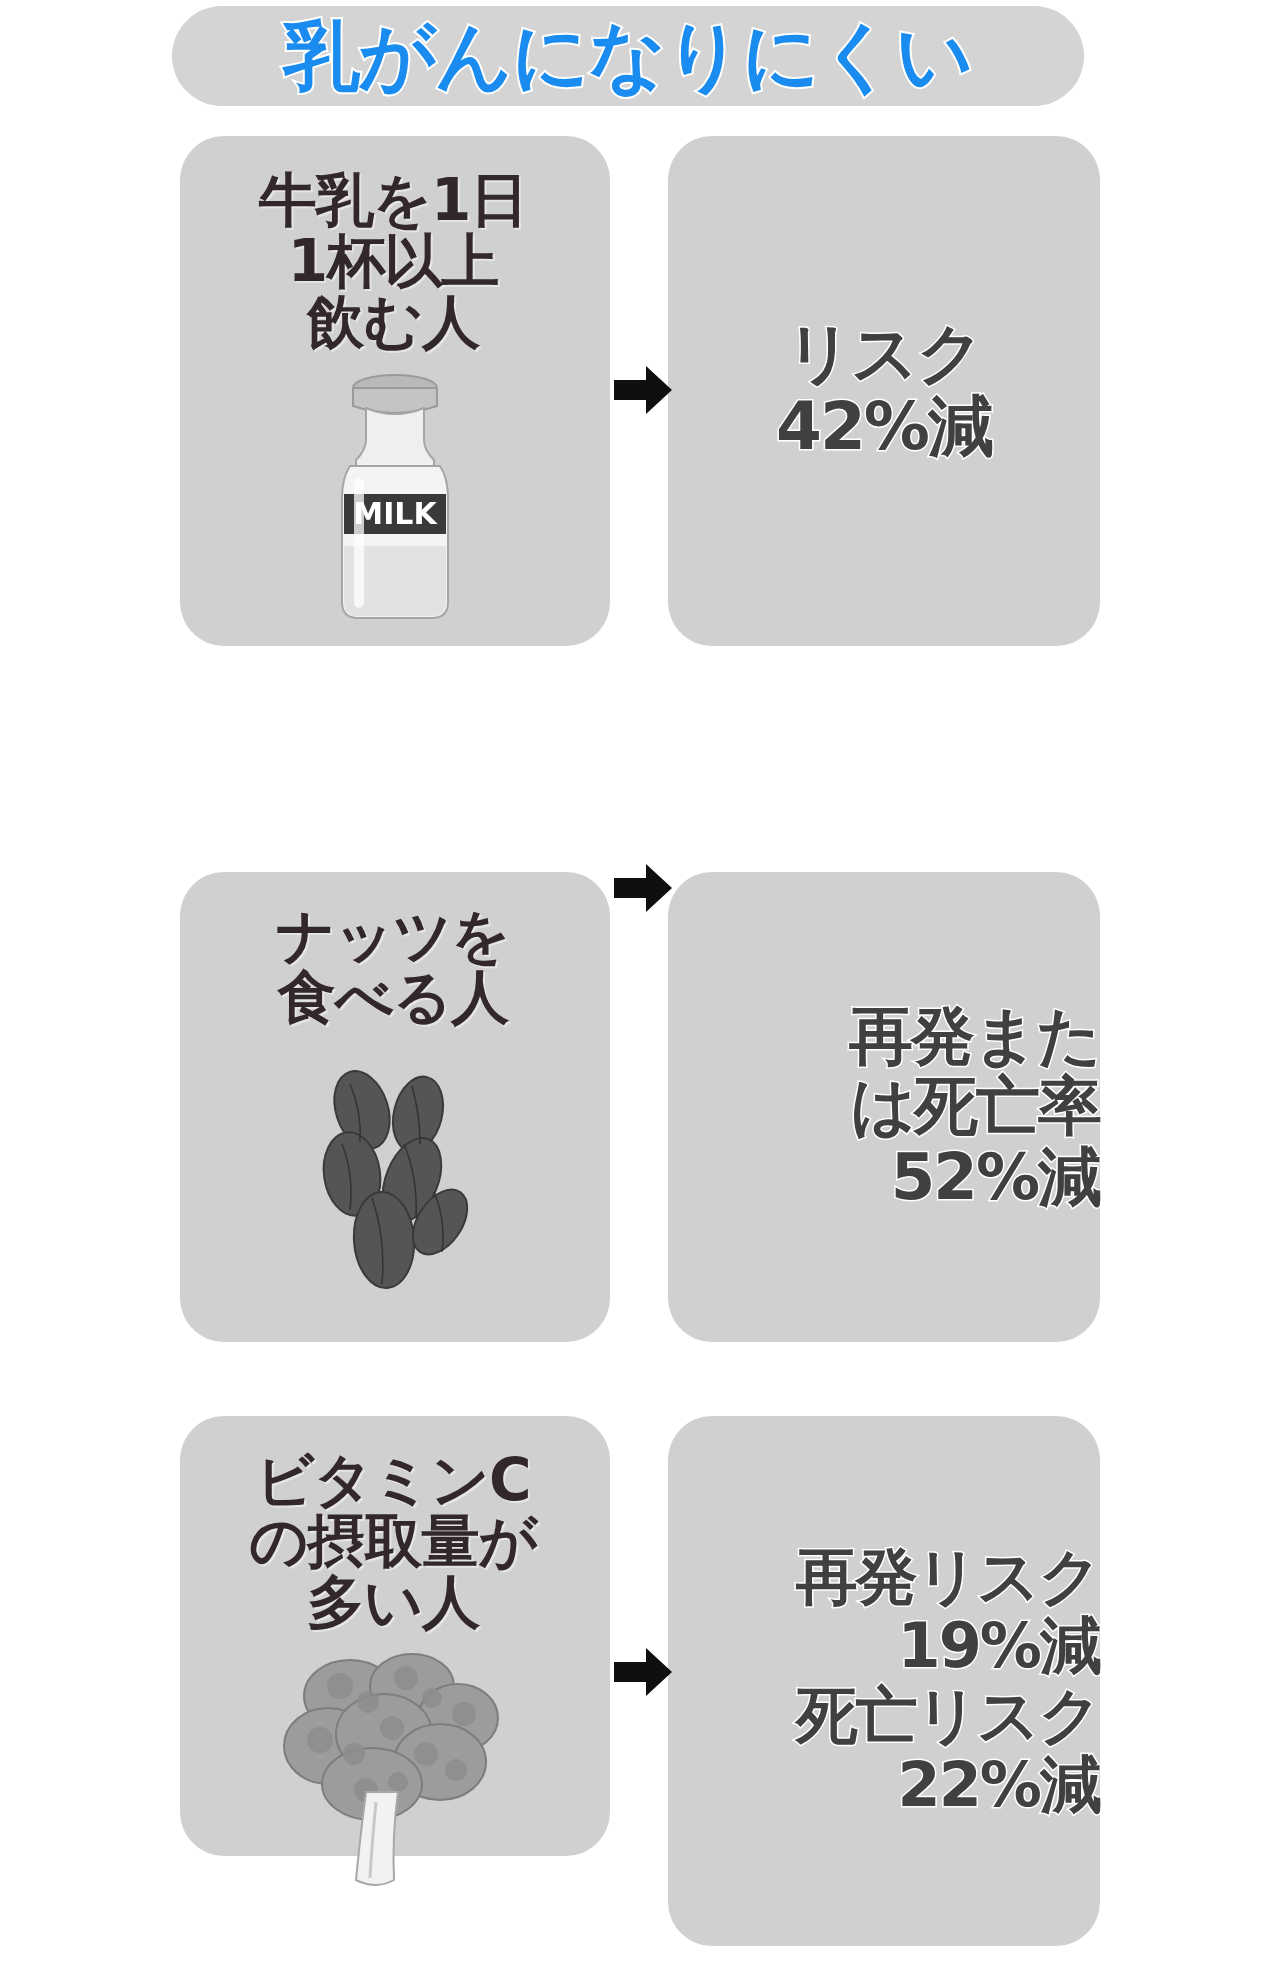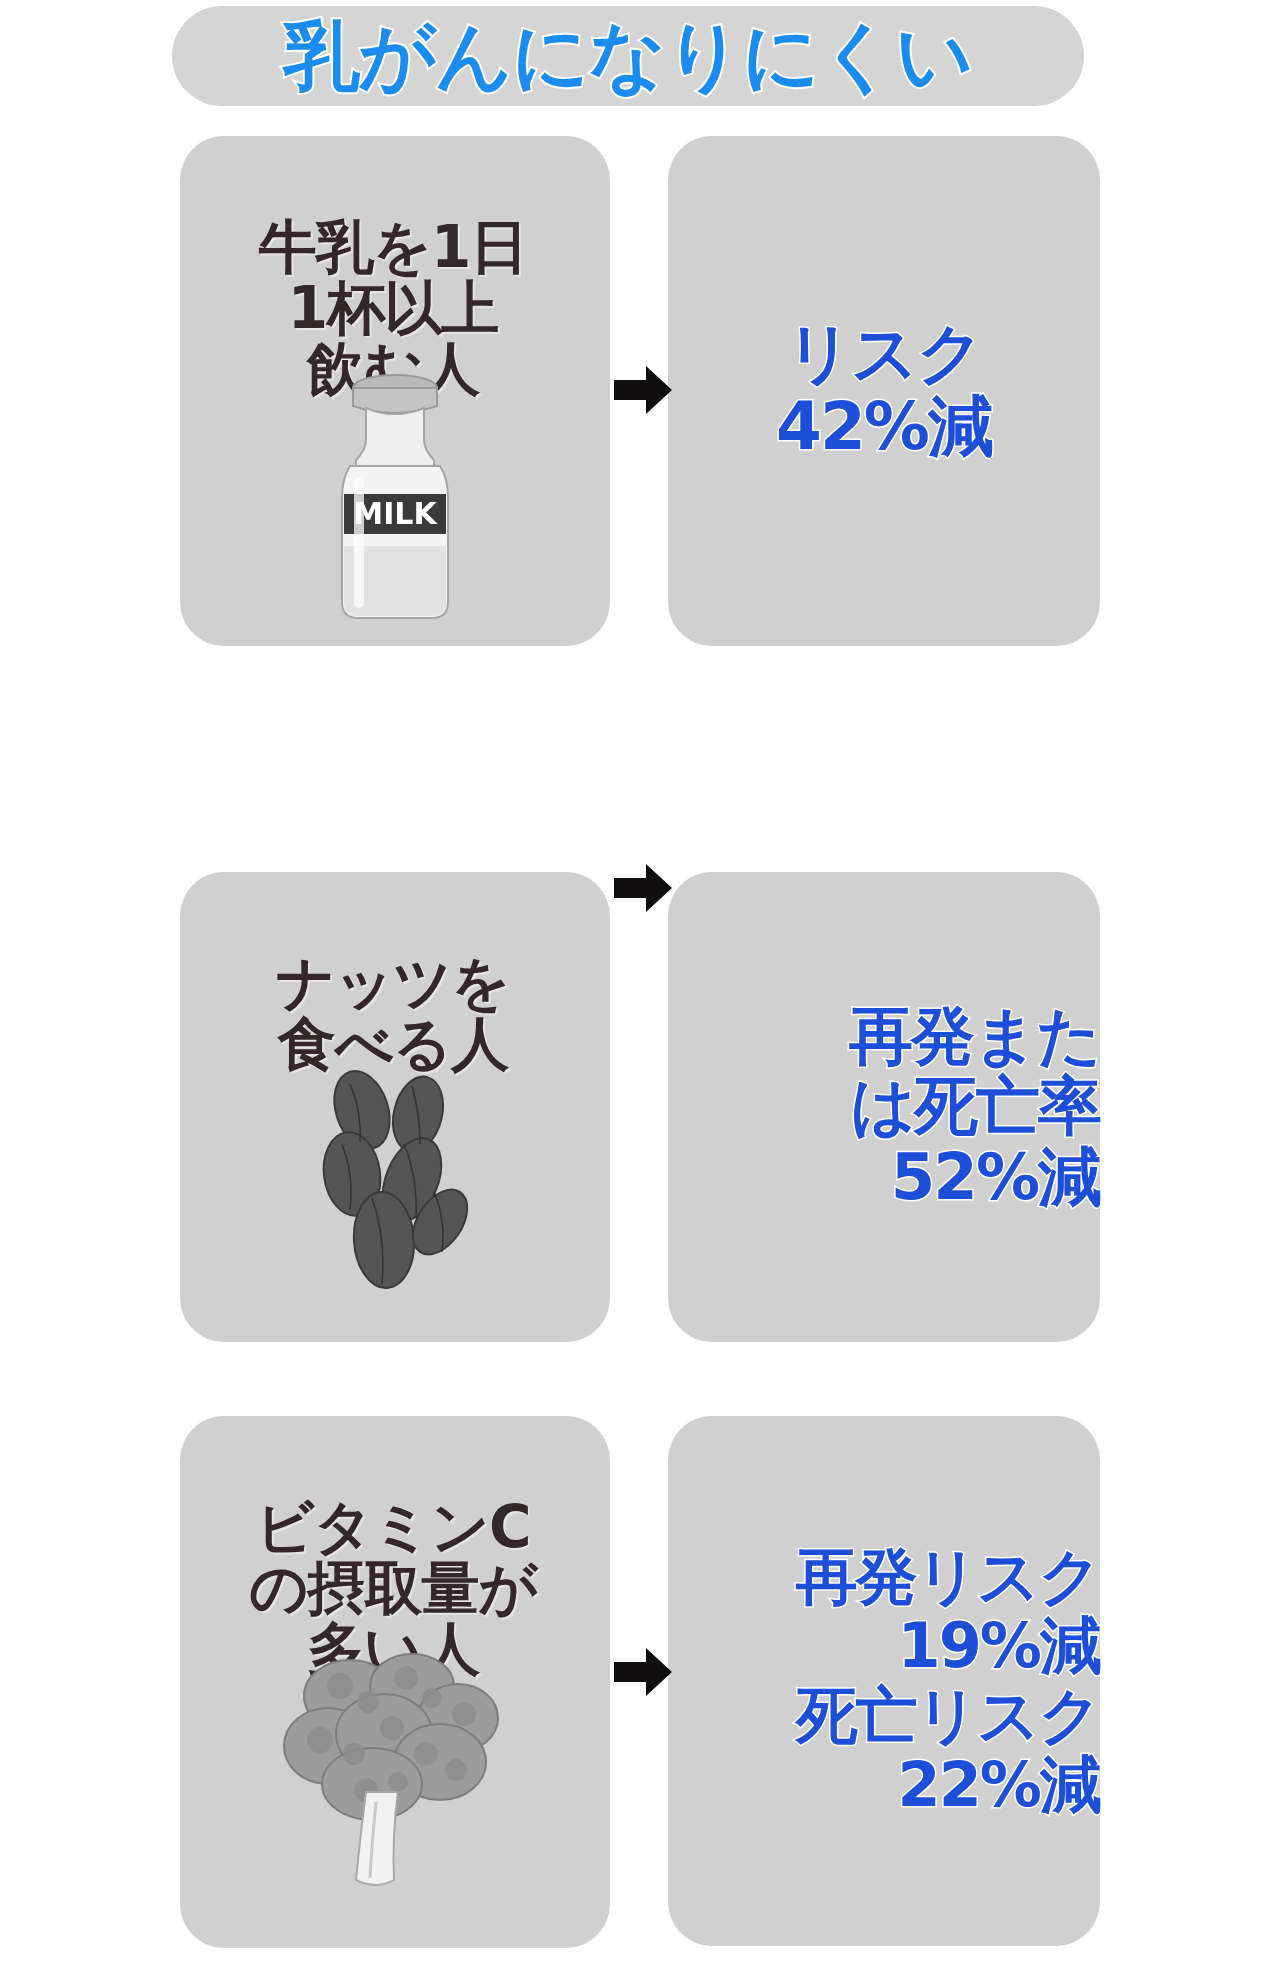--- a/index.html
+++ b/index.html
@@ -49,32 +49,31 @@
     left:0;right:4px;
     top:34px;
     text-align:center;
     font-size:58px;
     font-weight:bold;
     color:#32282a;
     line-height:1.05;
     letter-spacing:-1px;
     white-space:pre-line;
     text-shadow:2px 2px 0 rgba(255,255,255,.45);
-    margin-top:47px;
   }
 
   .right-label{
     position:absolute;
     left:0;right:0;
     top:50%;
     transform:translateY(-50%);
     text-align:center;
     font-size:62px;
     font-weight:bold;
-    color:#1d4ed8;
+    color:#404040;
     line-height:1.1;
     letter-spacing:-2px;
     white-space:pre-line;
     -webkit-text-stroke:3px #ffffff;
     paint-order:stroke fill;
   }
 
   
   .arrow{
     position:absolute;
@@ -186,21 +185,21 @@
 
     <div class="card card-right" style="top:872px;height:470px;">
         <div class="right-label" style="font-size:64px;text-align:right;">再発また
 は死亡率
 52%減</div>
     </div>
   </div>
 
   <div class="row" style="top:0;">
 
-    <div class="card card-left" style="top:1416px;height:532px;">
+    <div class="card card-left" style="top:1416px;height:440px;">
       <div class="left-label">ビタミンC
 の摂取量が
 多い人</div>
 
       <div class="illus" style="top:226px;">
         <svg width="230" height="250" viewBox="0 0 230 250" aria-hidden="true">
           <g fill="#9c9c9c" stroke="#7d7d7d" stroke-width="2">
             <ellipse cx="70" cy="54" rx="46" ry="36"></ellipse>
             <ellipse cx="132" cy="44" rx="42" ry="32"></ellipse>
             <ellipse cx="178" cy="76" rx="40" ry="34"></ellipse>

